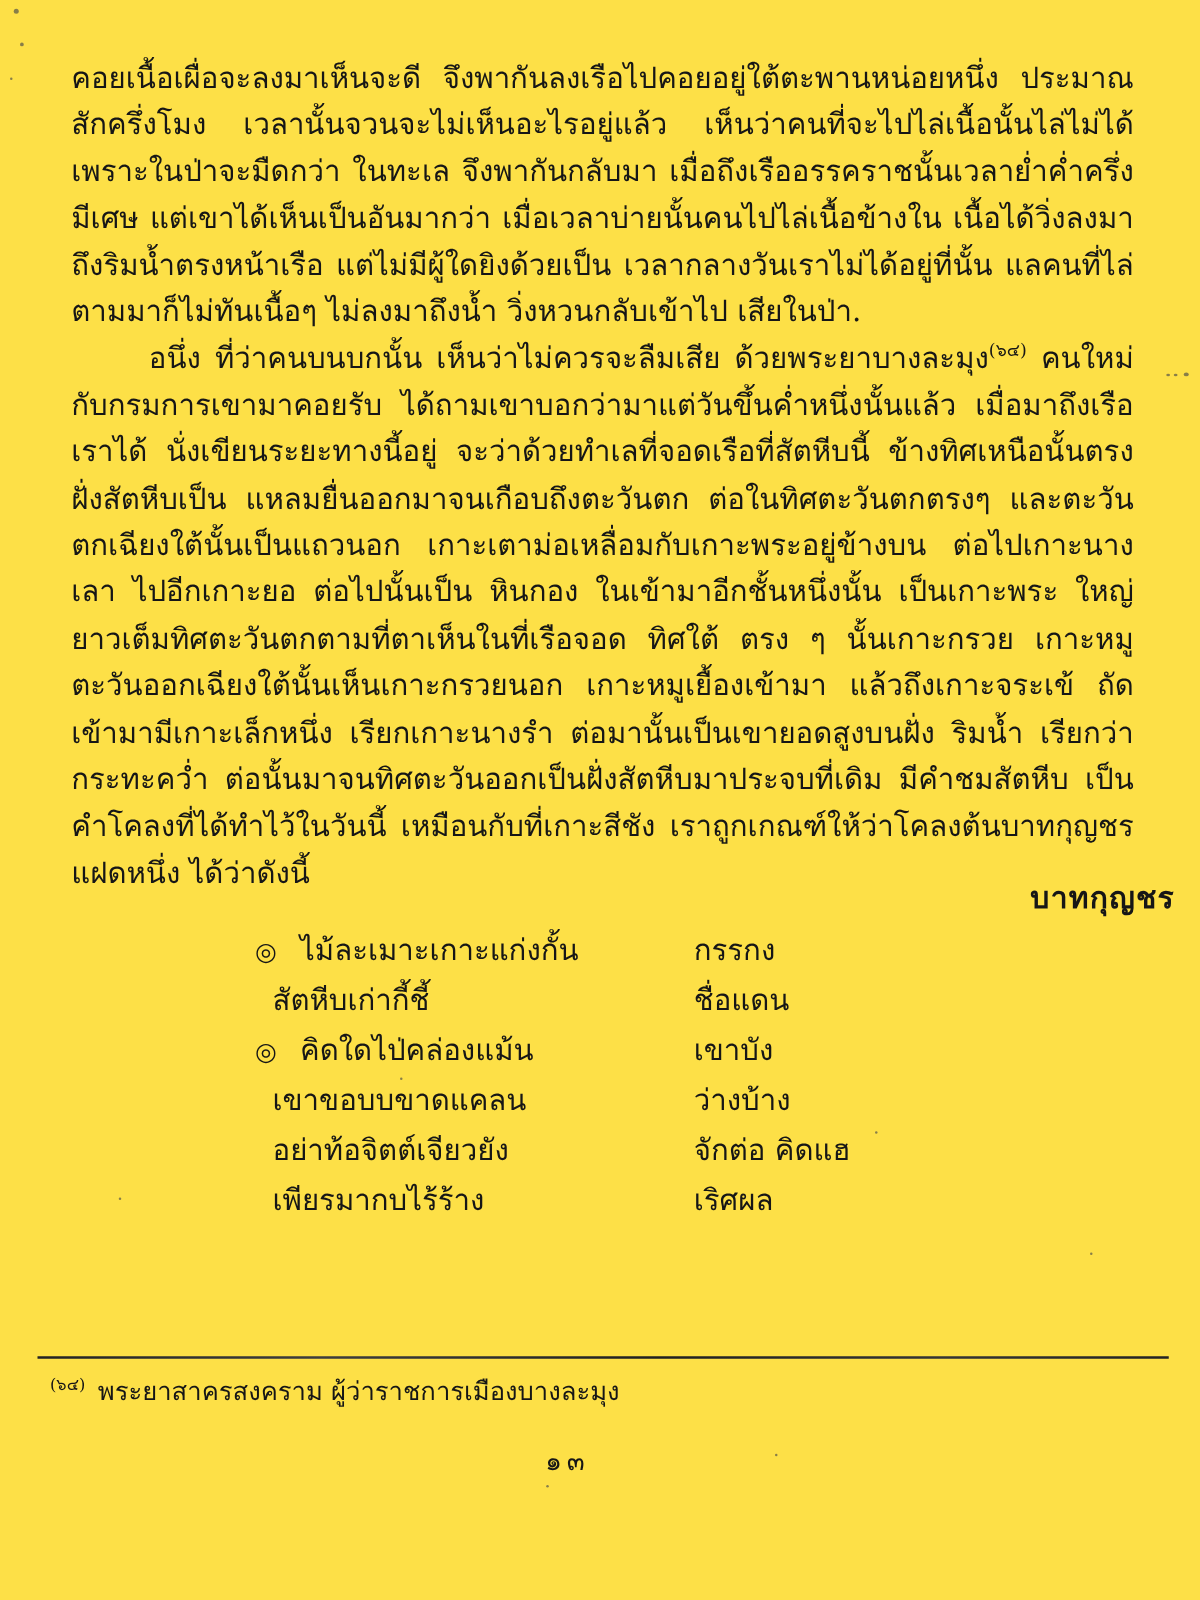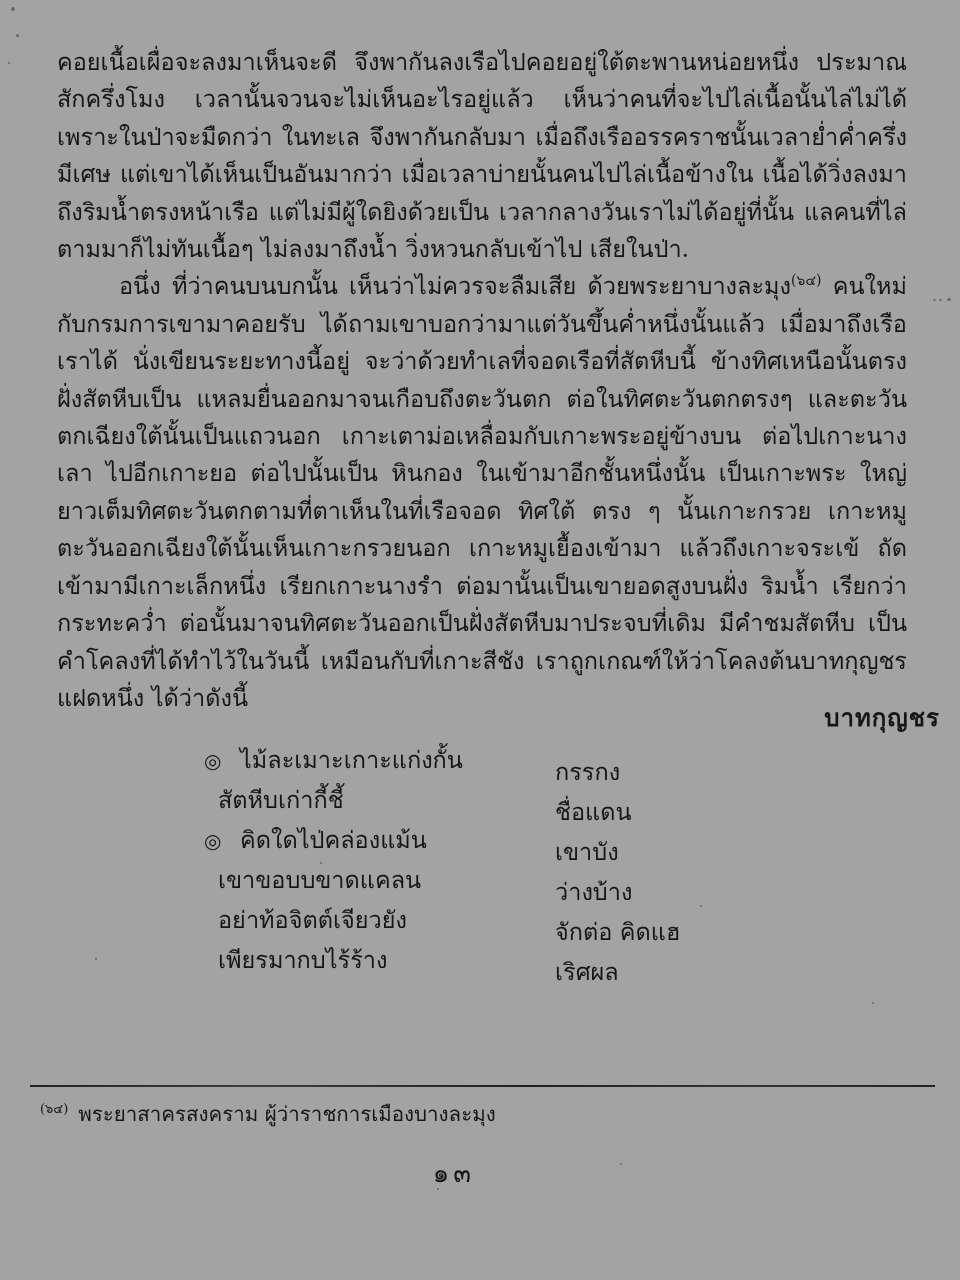--- a/index.html
+++ b/index.html
@@ -5,21 +5,21 @@
   html, body {
     margin: 0;
     padding: 0;
     background: #e8e8e6;
   }
   .page {
     position: relative;
     width: 960px;
     height: 1280px;
     margin: 0 auto;
-    background: #a3a3a3;
+    background: #fde047;
     color: #161616;
     font-family: "DejaVu Serif", "Liberation Serif", serif;
     overflow: hidden;
   }
   .body-text {
     position: absolute;
     top: 44px;
     left: 57px;
     width: 850px;
     font-size: 23.5px;
@@ -69,21 +69,21 @@
     padding-left: 0;
   }
   .verse-row .marker {
     display: inline-block;
     width: 36px;
     font-size: 20px;
   }
   .verse-row .vright {
     position: absolute;
     left: 351px;
-    top: 12px;
+    top: 0;
     text-align: center;
   }
   .stanza-2 {
     margin-top: 0px;
   }
   .footnote-rule {
     position: absolute;
     top: 1085px;
     left: 30px;
     width: 905px;
@@ -101,21 +101,21 @@
     font-size: 13px;
     vertical-align: super;
     margin-right: 10px;
   }
   .page-number {
     position: absolute;
     top: 1152px;
     left: 404px;
     width: 100px;
     text-align: center;
-    font-size: 26px;
+    font-size: 21px;
     letter-spacing: 4px;
   }
   .speck {
     position: absolute;
     background: #4a4a4a;
     border-radius: 50%;
     opacity: 0.65;
   }
 </style>
 </head>

